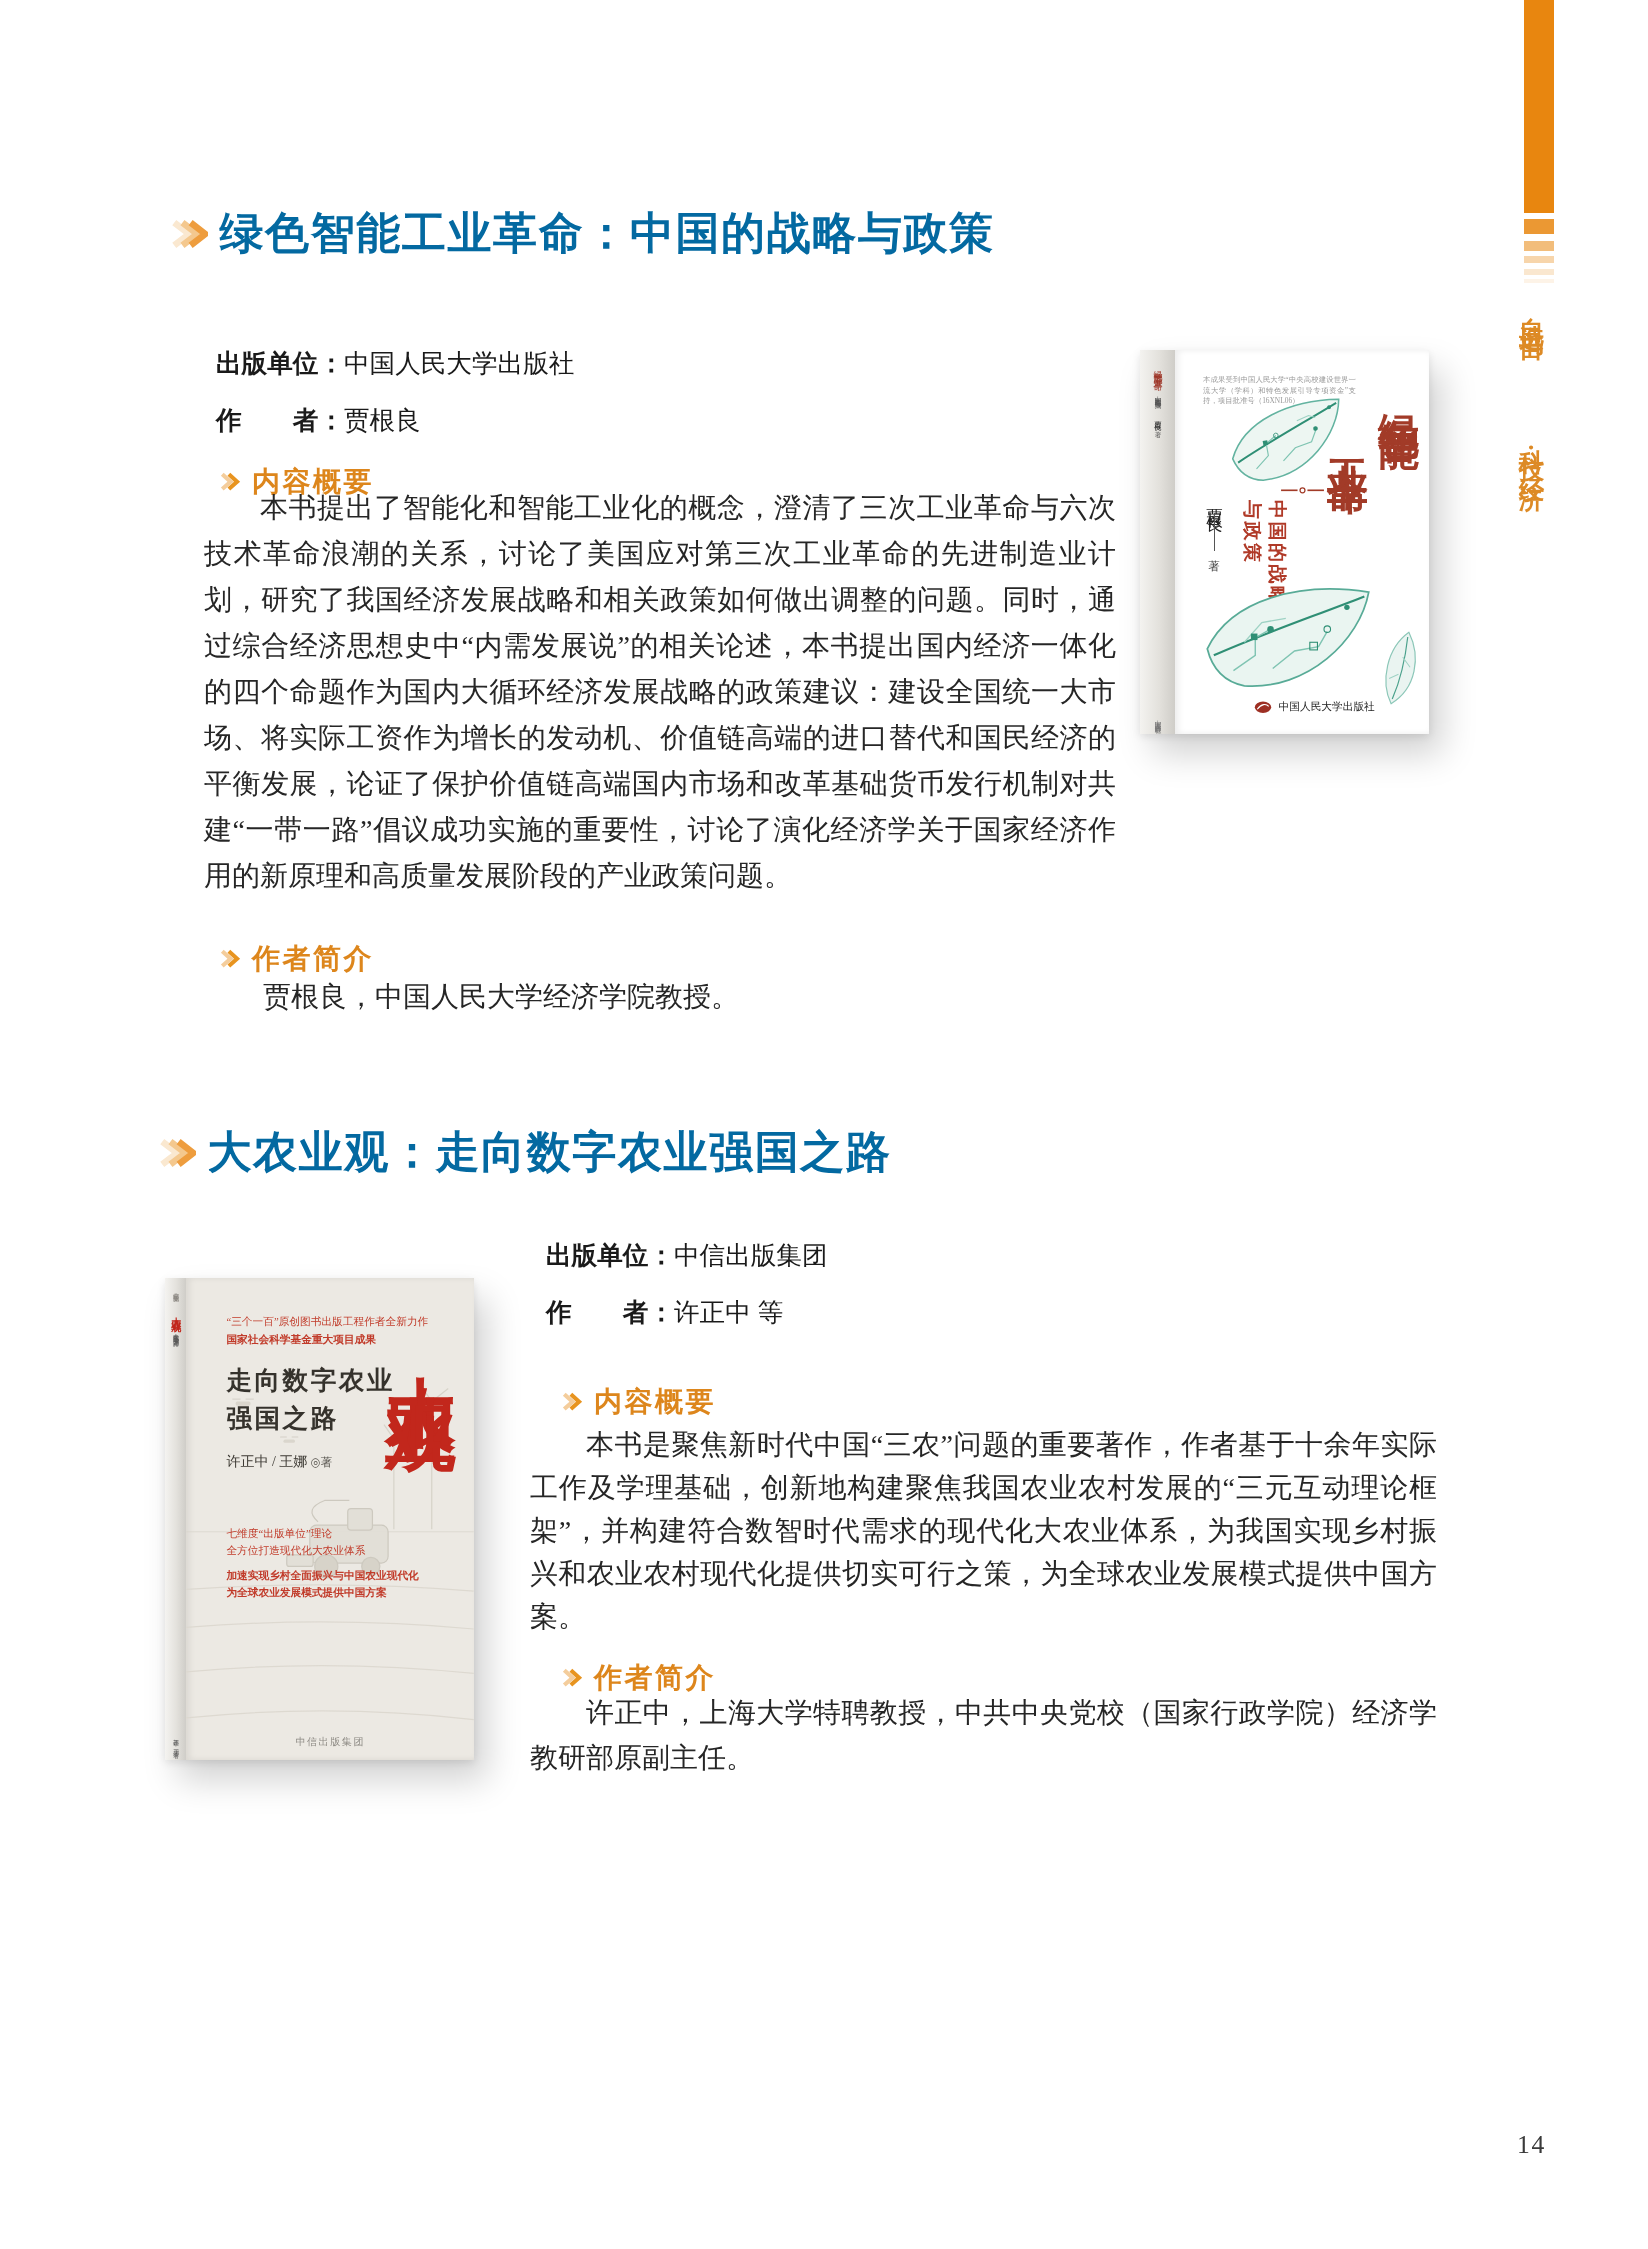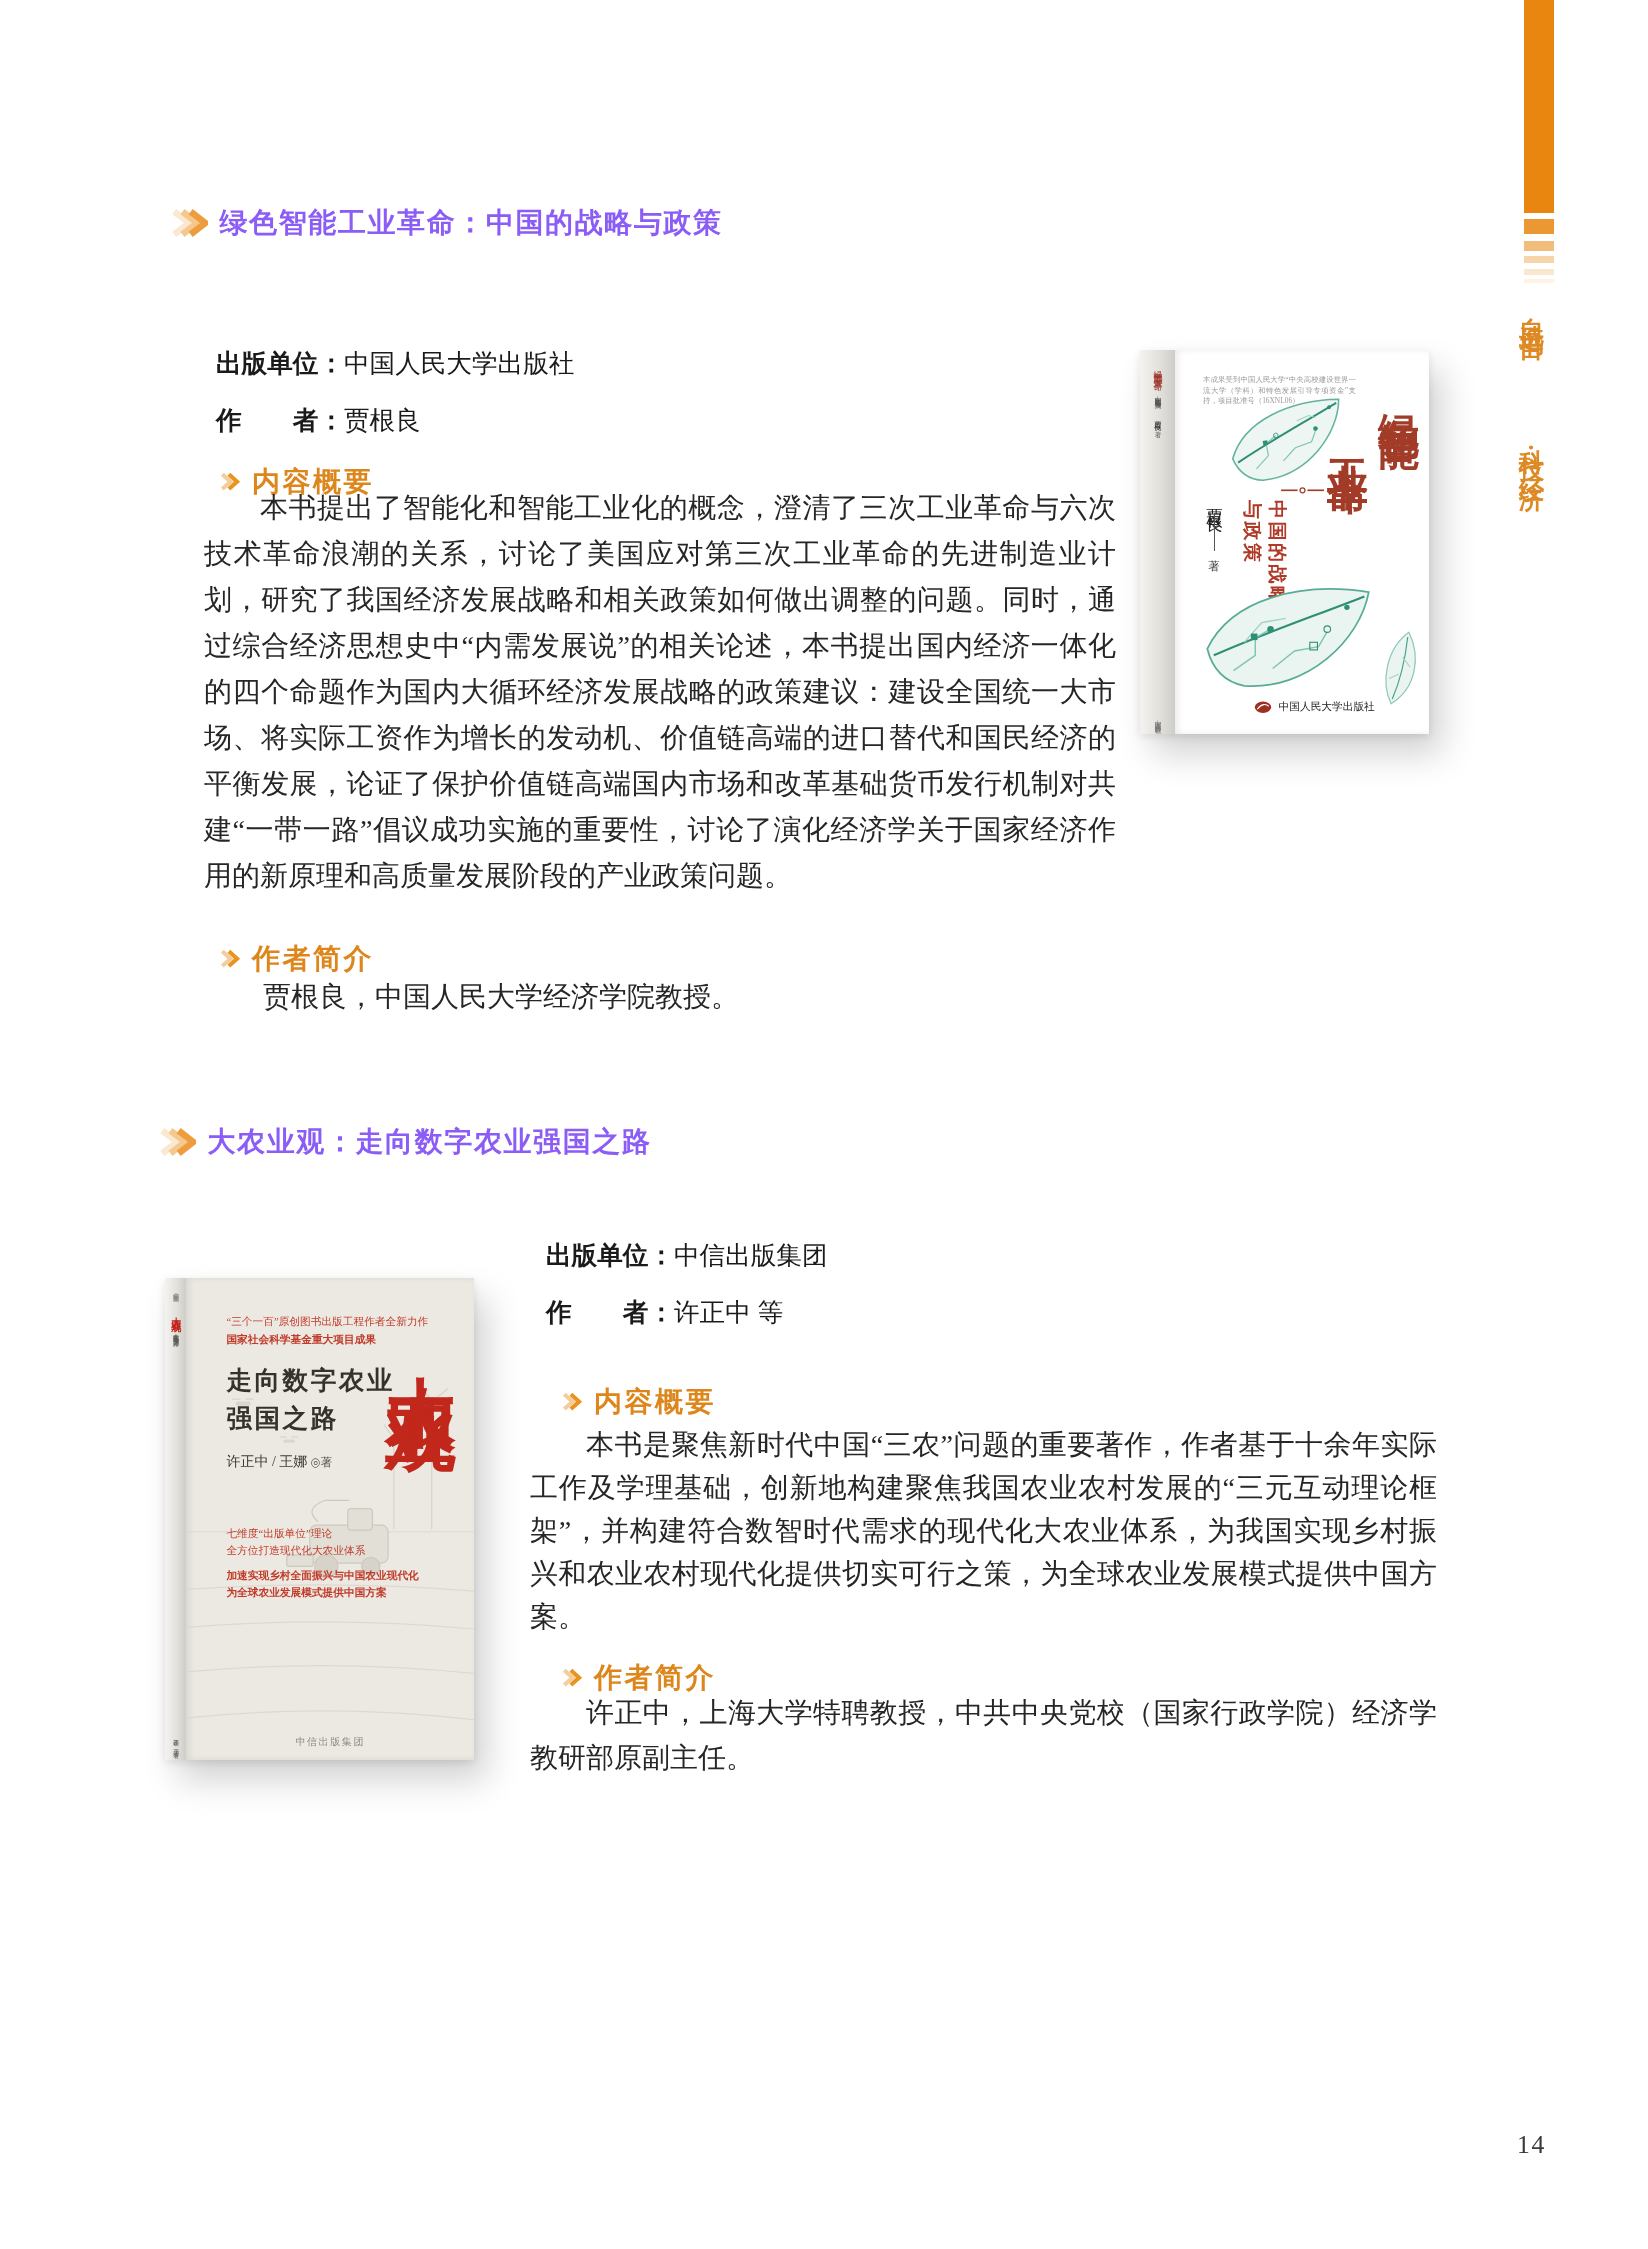--- a/index.html
+++ b/index.html
@@ -9,21 +9,21 @@
 
   
   .side-bar{left:1524px;top:0;width:30px;height:213px;background:#E8860F;}
   .side-stripe{left:1524px;width:30px;background:#E8860F;}
   .v-rl{writing-mode:vertical-rl;}
   .side-label{color:#DD8A25;font-size:25px;letter-spacing:6.6px;font-weight:bold;}
   .page-number{left:1517px;top:2130px;font-size:25.6px;color:#3a3a3a;letter-spacing:1.6px;}
 
   
   .title-row{display:flex;align-items:center;gap:11.5px;}
-  .book-title{font-size:28px;font-weight:bold;color:#8b5cf6;letter-spacing:1.6px;white-space:nowrap;}
+  .book-title{font-size:44px;font-weight:bold;color:#0369a1;letter-spacing:1.6px;white-space:nowrap;}
 
   
   .info{font-family:"Liberation Sans","DejaVu Sans",sans-serif;font-size:25.6px;color:#1a1a1a;}
   .info .row{margin-bottom:22px;white-space:nowrap;}
   .info .lbl{font-weight:bold;}
 
   
   .sec-head{display:flex;align-items:center;gap:10px;}
   .sec-head .txt{font-size:28px;font-weight:bold;color:#DD861C;letter-spacing:2.5px;}
   .para{font-size:28px;line-height:46px;text-align:justify;text-indent:56px;color:#262626;}

